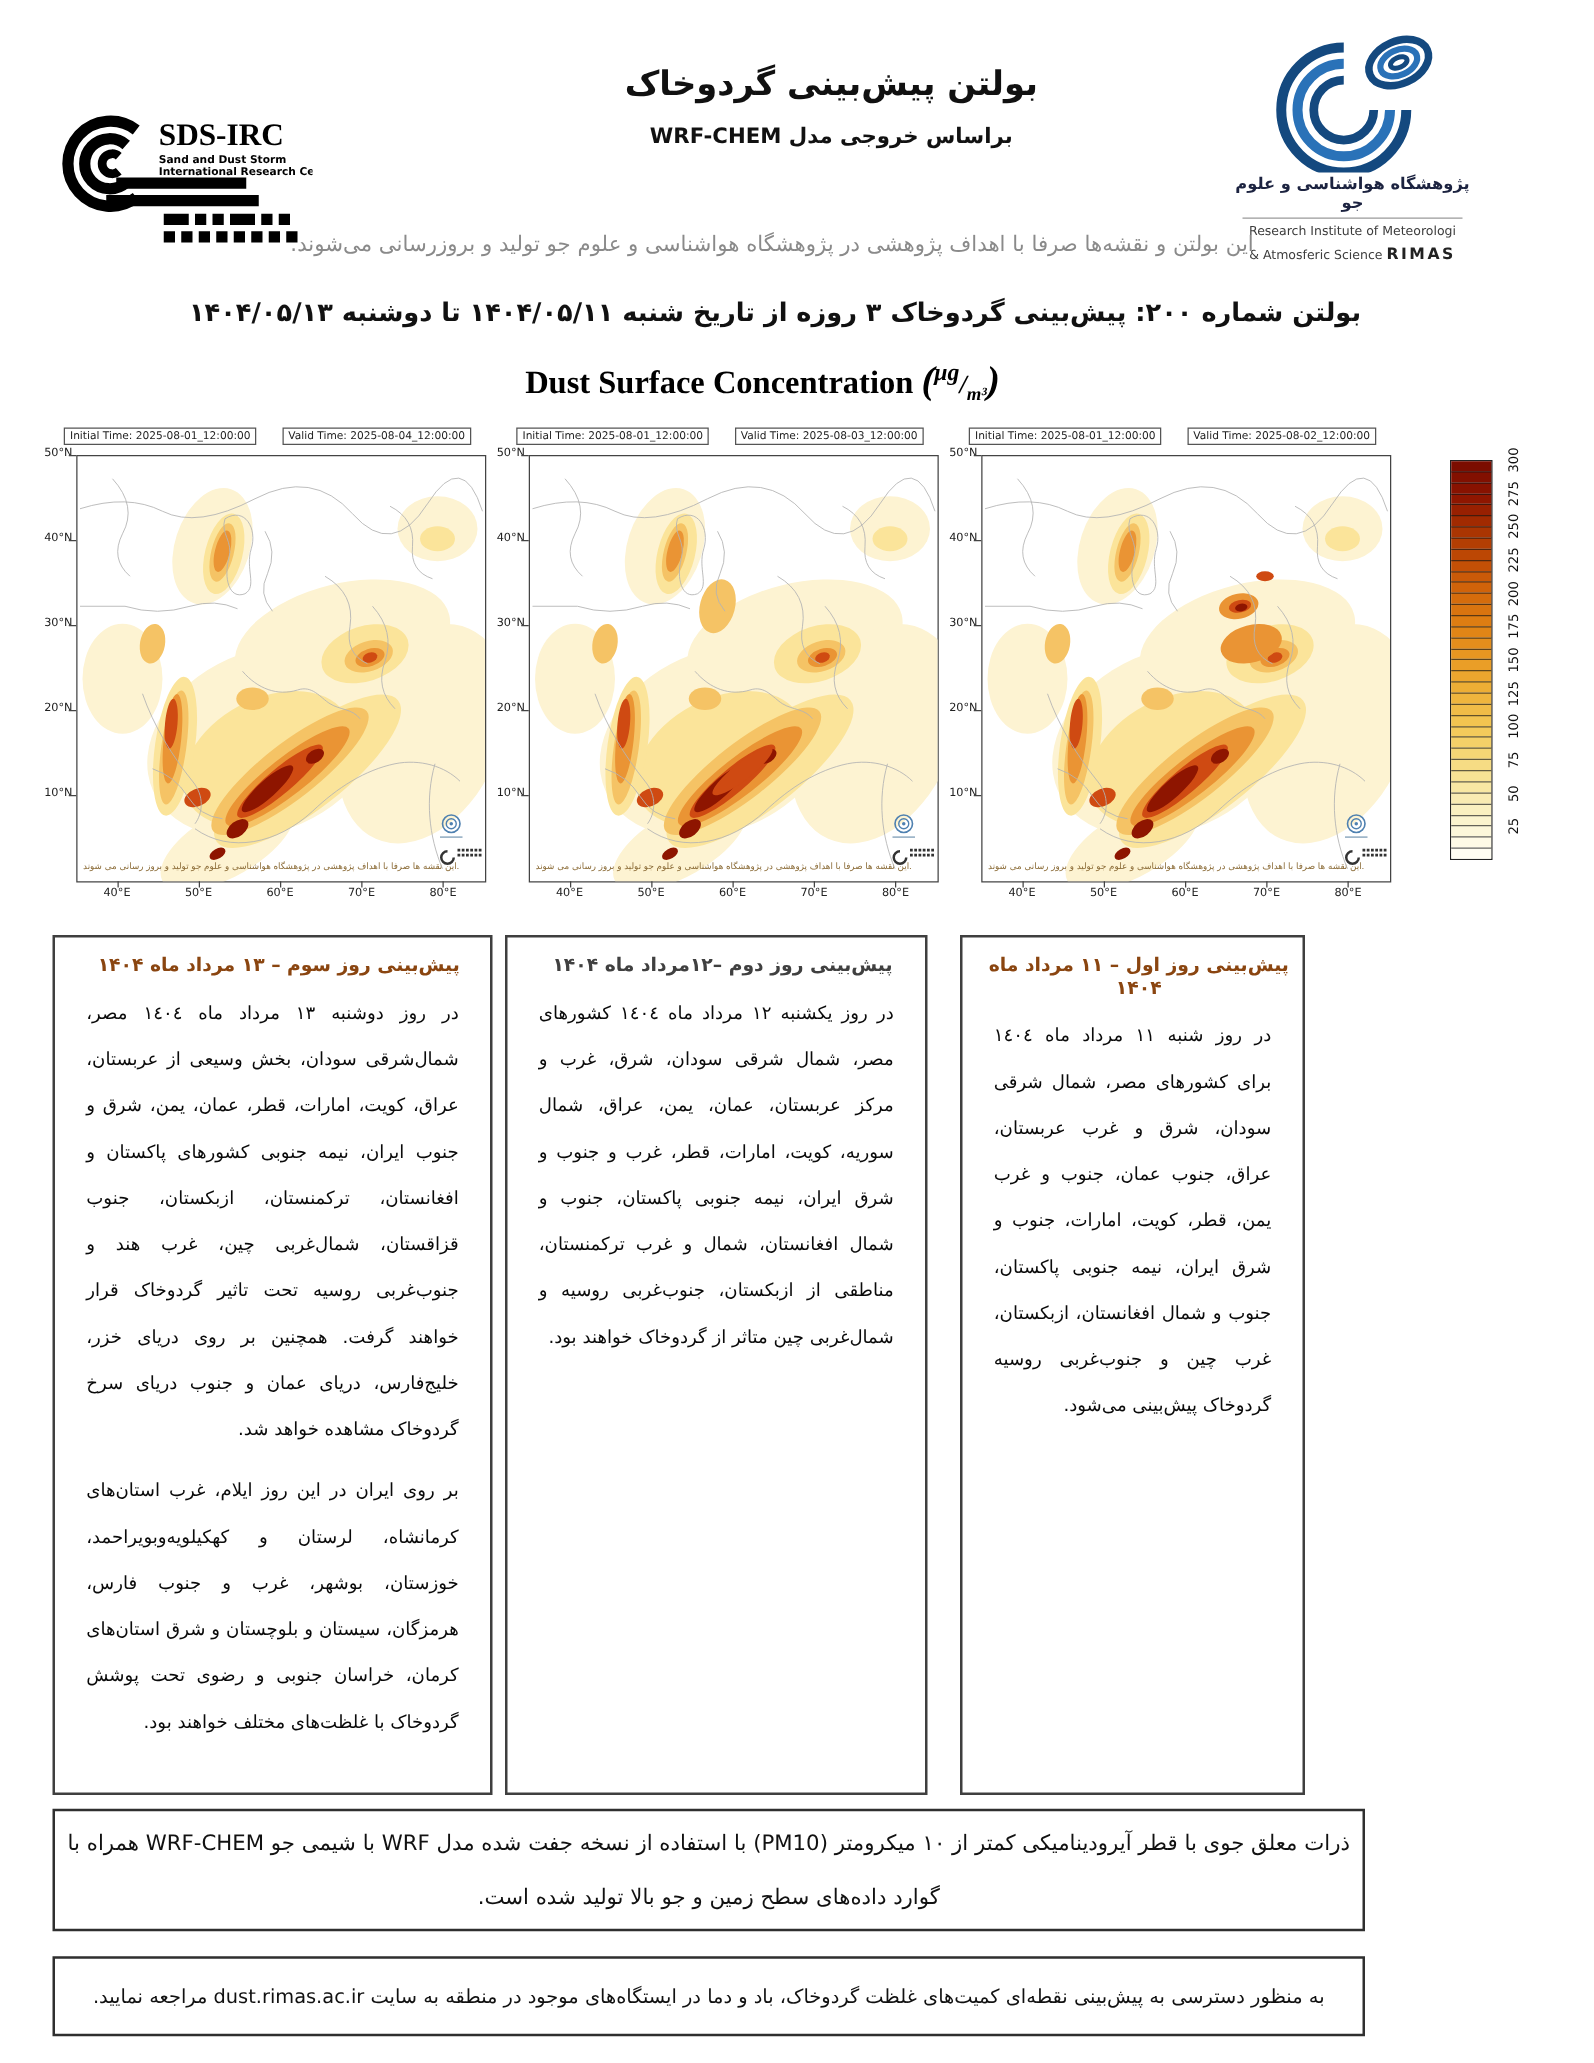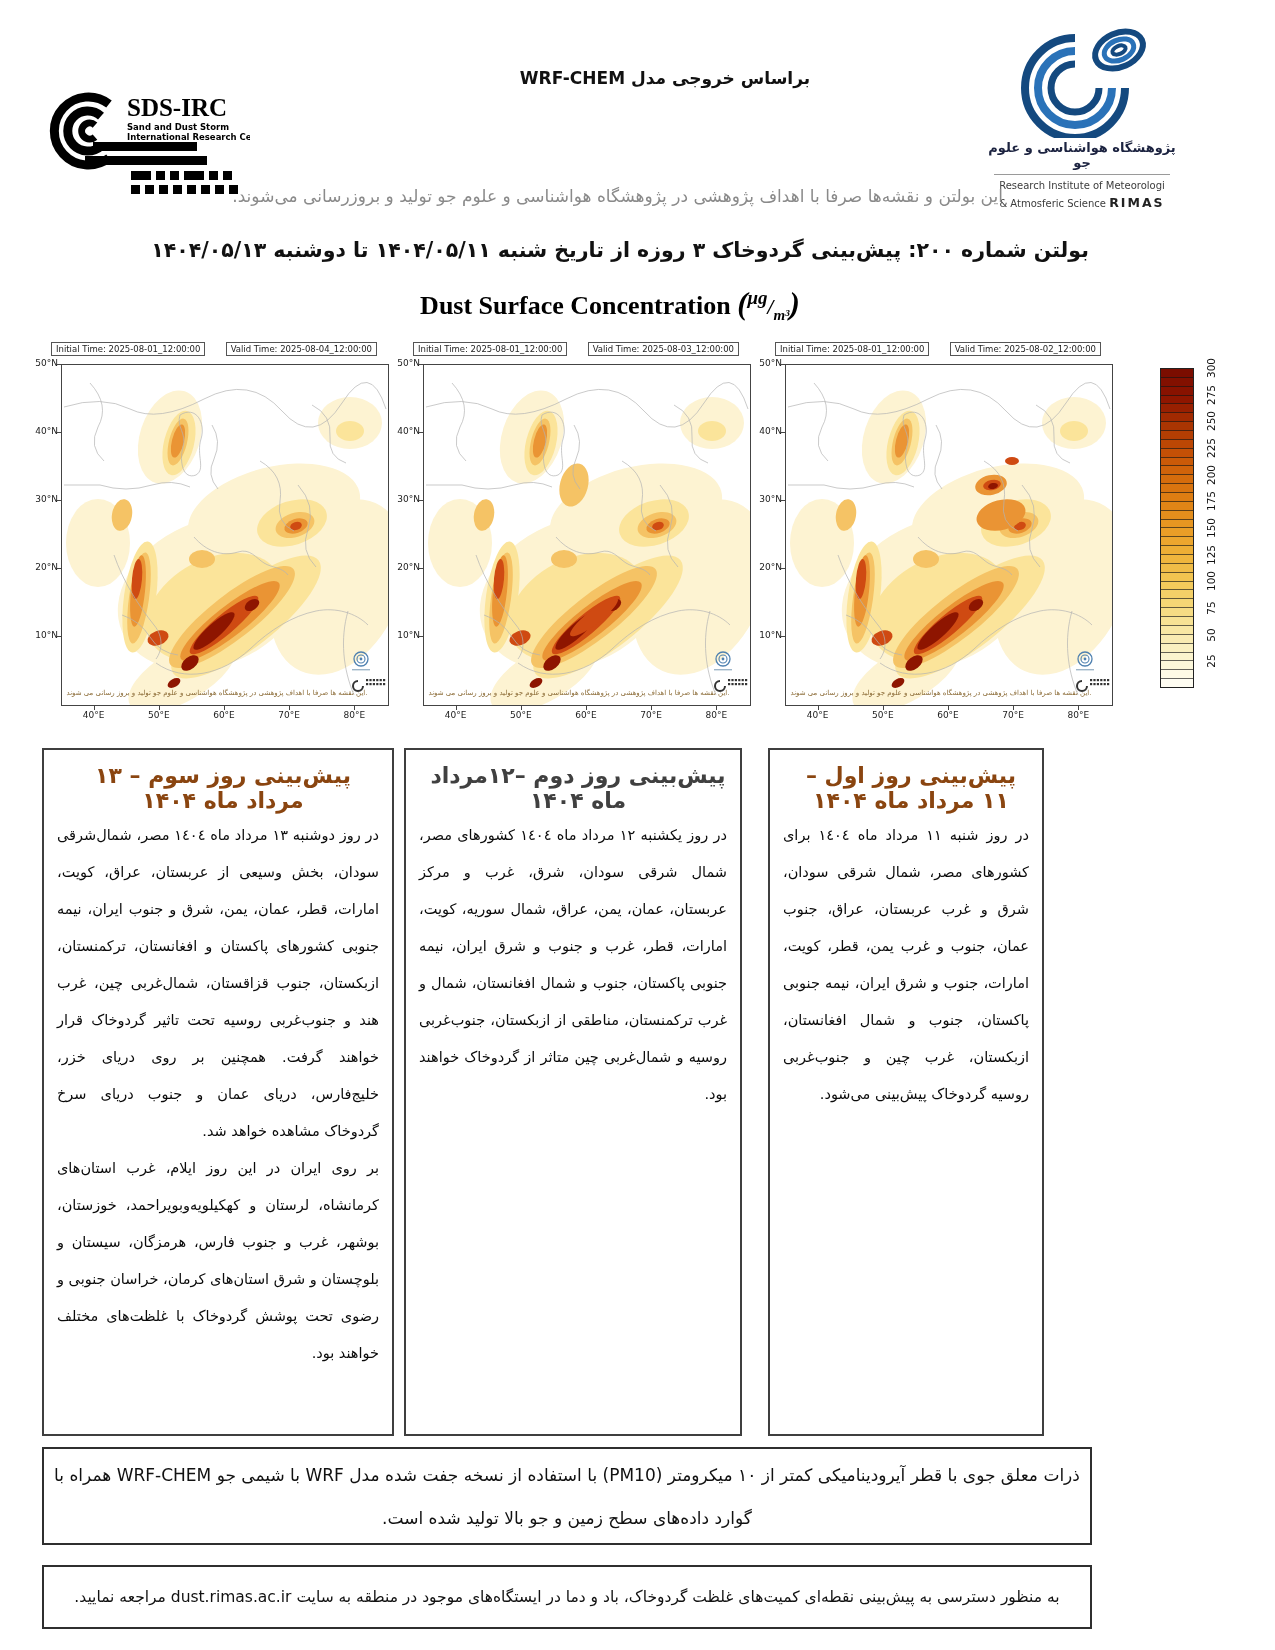--- a/index.html
+++ b/index.html
@@ -39,22 +39,22 @@
   
   .colorbar{position:absolute;left:1160px;top:368px;width:34px;height:320px;border:1px solid #222;
             display:flex;flex-direction:column;box-sizing:border-box;}
   .cb-seg{flex:1;border-top:1px solid rgba(20,20,20,.65);}
   .cb-seg:first-child{border-top:none;}
   .cb-label{position:absolute;left:1198px;width:28px;height:14px;font-size:10.5px;color:#111;
             text-align:center;transform:rotate(-90deg);}
   
   .forecast-box{position:absolute;top:748px;height:688px;border:2px solid #3f3f3f;background:#fff;
                 box-sizing:border-box;direction:rtl;}
-  .forecast-box .fc-title{margin:13px 10px 4px 20px;text-align:center;font-size:22px;font-weight:bold;}
-  .forecast-box p{margin:0;padding:0 13px;font-size:14.5px;line-height:2.55;text-align:justify;color:#0a0a0a;}
+  .forecast-box .fc-title{margin:13px 10px 4px 20px;text-align:center;font-size:15px;font-weight:bold;}
+  .forecast-box p{margin:12px;padding:0 13px;font-size:14.5px;line-height:2.55;text-align:justify;color:#0a0a0a;}
   
   .note-box{position:absolute;left:42px;width:1050px;border:2px solid #2f2f2f;background:#fff;
             box-sizing:border-box;direction:rtl;text-align:center;}
   .note1{top:1447px;height:98px;font-size:17px;line-height:2.55;padding-top:5px;}
   .note2{top:1565px;height:64px;font-size:15.5px;line-height:60px;}
 </style>
 </head>
 <body>
 
 <div class="page">
@@ -82,20 +82,21 @@
         <rect x="180" y="107" width="9" height="9"></rect>
           <rect x="194" y="107" width="9" height="9"></rect>
       </g>
       <text x="92" y="38" font-family="Liberation Serif, serif" font-weight="bold" font-size="25">SDS-IRC</text>
       <text x="92" y="52" font-size="8.5" font-weight="bold">Sand and Dust Storm</text>
       <text x="92" y="62" font-size="8.5" font-weight="bold">International Research Center</text>
     </svg>
   </div>
 
   <div class="title-block">
+    <h1>بولتن پیش‌بینی گردوخاک</h1>
     <h2>براساس خروجی مدل WRF-CHEM</h2>
   </div>
 
   <div class="rimas-logo">
     <svg width="170" height="118" viewBox="0 0 170 118" style="display:block;margin:0 auto;">
       <path d="M78,18 A50,50 0 1 0 128,68" fill="none" stroke="#14497f" stroke-width="8"></path>
       <path d="M78,31 A37,37 0 1 0 115,68" fill="none" stroke="#2a72b8" stroke-width="8"></path>
       <path d="M78,44 A24,24 0 1 0 102,68" fill="none" stroke="#14497f" stroke-width="7"></path>
       <g transform="rotate(-24 122 30)">
         <ellipse cx="122" cy="30" rx="25" ry="17" fill="none" stroke="#14497f" stroke-width="6"></ellipse>

